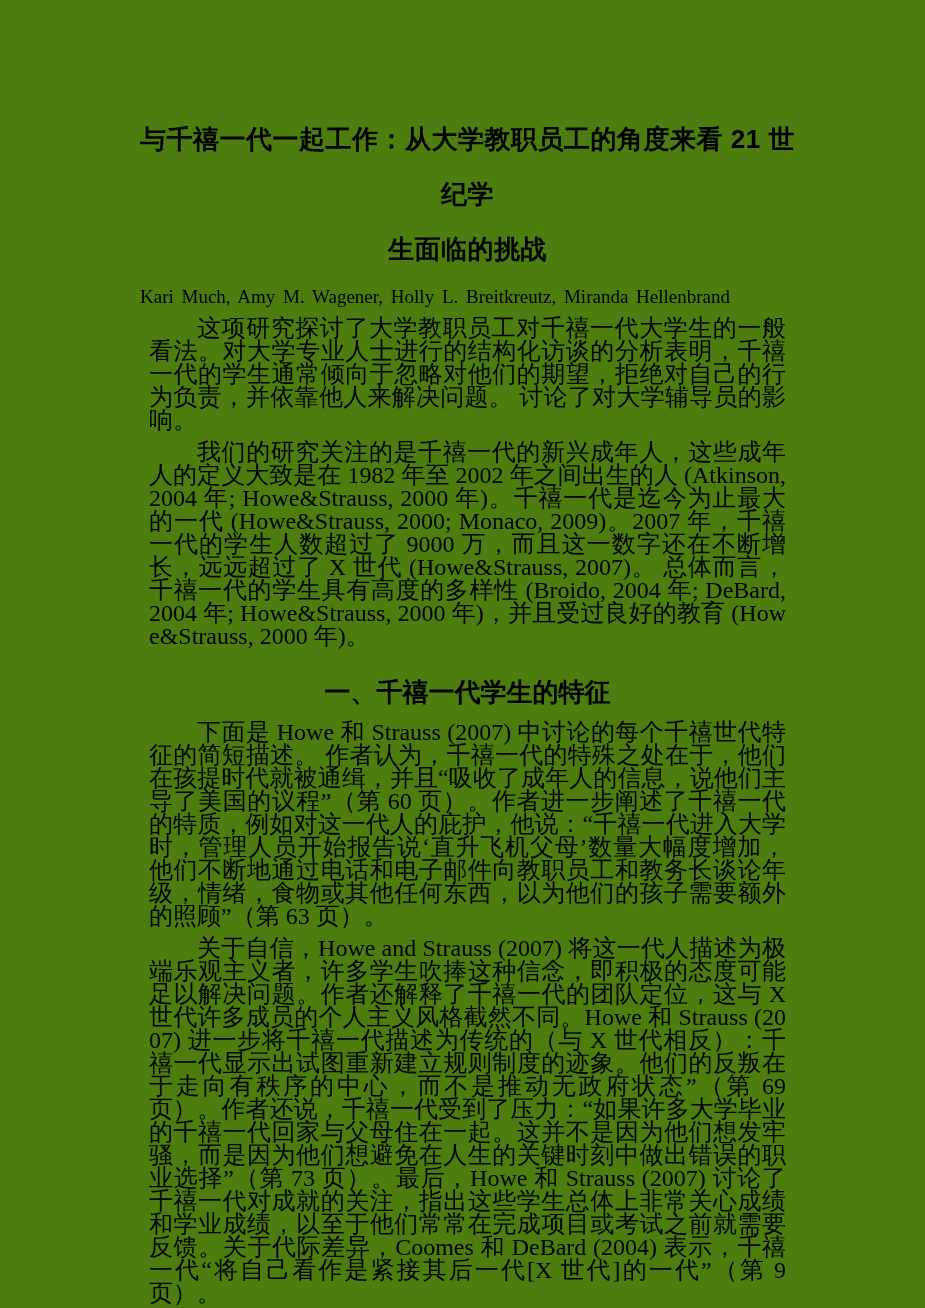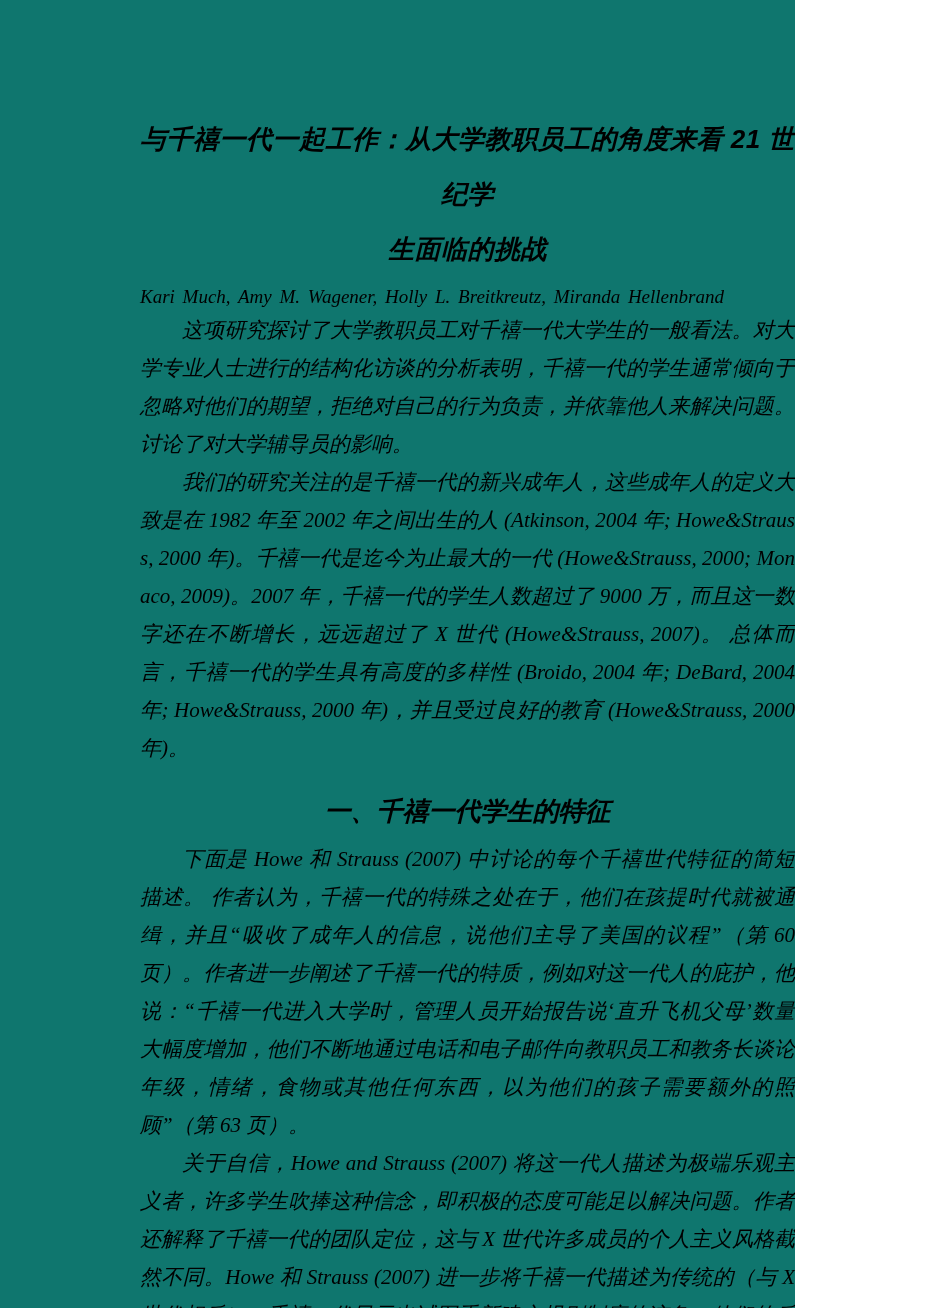--- a/index.html
+++ b/index.html
@@ -2,27 +2,26 @@
 <html><head>
 <meta charset="utf-8">
 <style>
   html, body {
     margin: 0;
     padding: 0;
     background: #ffffff;
   }
   .page {
     position: relative;
-    width: 795px;
+    width: 925px;
     height: 1308px;
-    background: #0f766e;
+    background: #4d7c0f;
     overflow: hidden;
     color: #000000;
     font-family: "Liberation Serif", "DejaVu Serif", serif;
-    font-style: italic;
   }
   .content {
     position: absolute;
     left: 140px;
     top: 112px;
     width: 655px;
   }
   .doc-title {
     font-family: "Liberation Sans", "DejaVu Sans", sans-serif;
     font-weight: bold;
@@ -33,25 +32,25 @@
     letter-spacing: 0.5px;
     margin: 0;
   }
   .doc-authors {
     font-size: 19px;
     text-align: left;
     margin: 9px 0 3px 0;
     word-spacing: 3px;
   }
   p.body-par {
-    font-size: 21px;
-    line-height: 38px;
+    font-size: 24px;
+    line-height: 23px;
     text-align: justify;
     text-indent: 2em;
-    margin: 0;
+    margin: 9px;
     word-break: break-all;
   }
   h2.section-heading {
     font-family: "Liberation Sans", "DejaVu Sans", sans-serif;
     font-weight: bold;
     font-size: 26px;
     line-height: 32px;
     margin: 28px 0 13px 0;
     text-align: center;
   }

